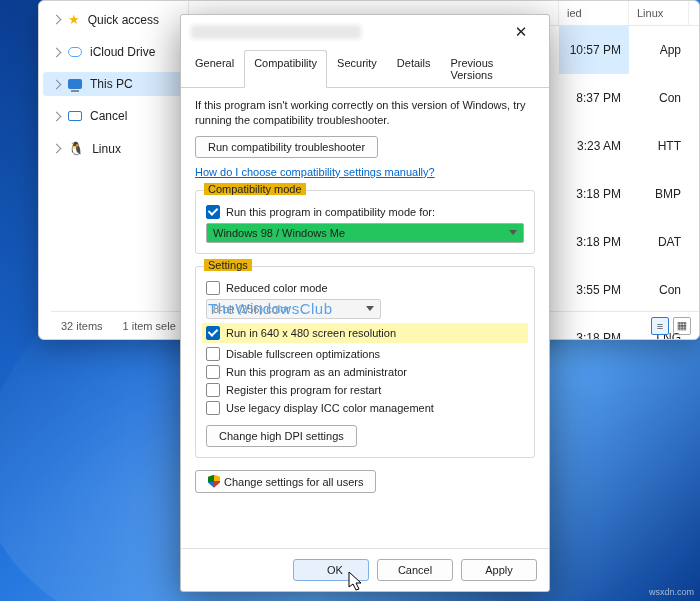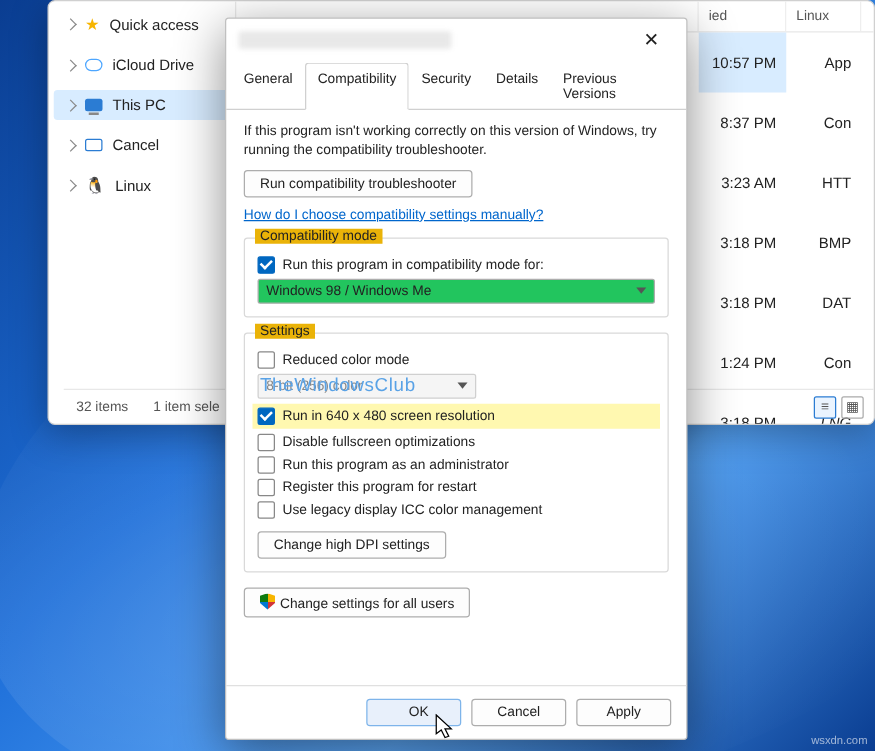--- a/index.html
+++ b/index.html
@@ -125,27 +125,27 @@
             <div class="fc" style="width: 70px;">3:18 PM</div>
             <div class="fc" style="width: 60px;">BMP</div>
           </div>
           <div class="file-row">
             <div class="fc" style="width: 370px;"></div>
             <div class="fc" style="width: 70px;">3:18 PM</div>
             <div class="fc" style="width: 60px;">DAT</div>
           </div>
           <div class="file-row">
             <div class="fc" style="width: 370px;"></div>
-            <div class="fc" style="width: 70px;">1:24 PM</div>
+            <div class="fc" style="width: 70px;">3:55 PM</div>
             <div class="fc" style="width: 60px;">Con</div>
           </div>
           <div class="file-row">
             <div class="fc" style="width: 370px;"></div>
             <div class="fc" style="width: 70px;">3:18 PM</div>
-            <div class="fc" style="width: 60px; font-style: italic;">LNG</div>
+            <div class="fc" style="width: 60px;">LNG</div>
           </div>
         </div>
     </div>
   </div>
   <div class="status">
     <span>32 items</span>
     <span>1 item sele</span>
     <div class="view-icons">
       <div class="vicon active">≡</div>
       <div class="vicon">▦</div>

